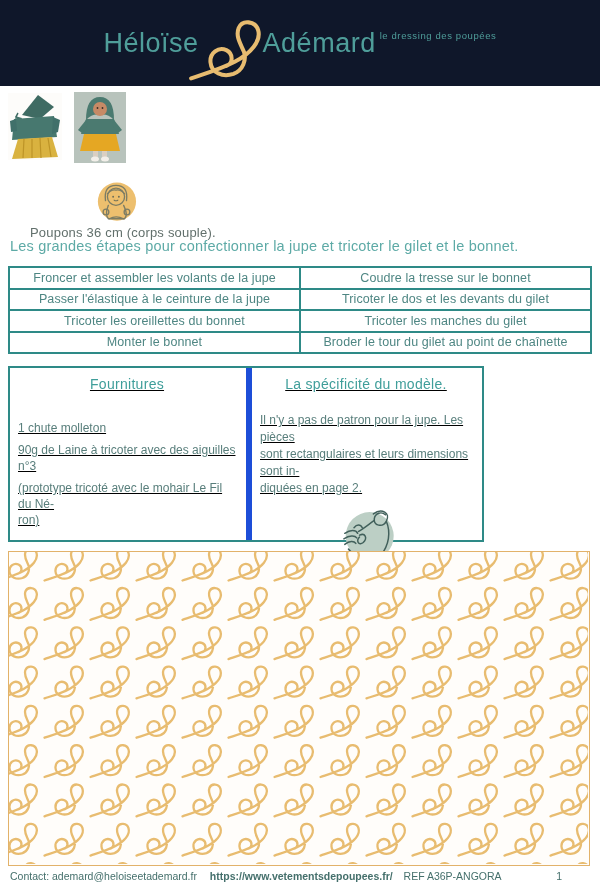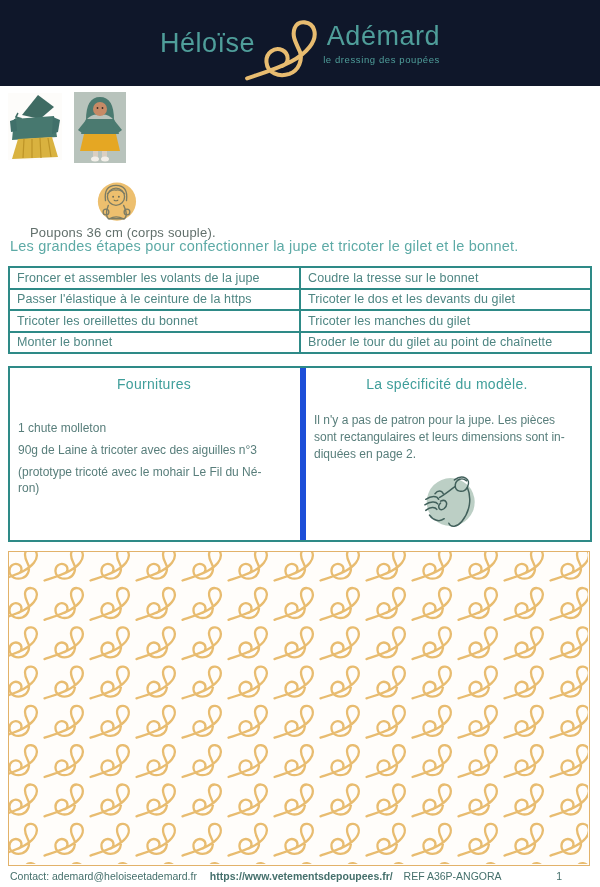--- a/index.html
+++ b/index.html
@@ -5,44 +5,44 @@
   html,body{margin:0;padding:0;background:#fff;}
   .page{position:relative;width:600px;height:887px;background:#ffffff;overflow:hidden;
         font-family:"Liberation Sans",sans-serif;}
 
   
   .brand-header{position:absolute;left:0;top:0;width:600px;height:86px;background:#0f172a;
         display:flex;align-items:center;justify-content:center;}
   .logo-wrap{display:flex;align-items:center;}
   .brand-word{color:#4f9e9a;font-size:27px;letter-spacing:.5px;}
   .amp-logo{margin:0 -14px 0 -18px;transform:translateY(8px);}
-  .brand-right{display:flex;flex-direction:column;align-items:flex-end;}
+  .brand-right{display:flex;flex-direction:row;align-items:flex-start;}
   .tagline{color:#4f9e9a;font-size:9.5px;letter-spacing:.6px;margin-top:2px;padding-left:4px;}
 
   
   .photo{position:absolute;display:block;}
   .photo-outfit{left:8px;top:93px;}
   .photo-doll{left:74px;top:92px;}
 
   
   .poupon-row{position:absolute;left:16px;top:180px;display:flex;align-items:center;flex-direction:column;}
   .poupon-label{color:#62706c;font-size:13px;margin-left:14px;letter-spacing:.2px;}
 
   
   .steps-title{position:absolute;left:10px;top:238px;width:584px;margin:0;
         color:#5daaa6;font-size:14.5px;font-weight:normal;letter-spacing:.2px;}
 
   
   .steps-table{position:absolute;left:8px;top:266px;width:584px;border-collapse:collapse;}
   .steps-table td{border:2px solid #2e8a87;height:17.5px;font-size:12.5px;color:#4e8683;
-        padding:1px 7px;width:50%;letter-spacing:.1px;}
-
-  
-  .info-box{position:absolute;left:8px;top:366px;width:584px;height:176px;
-        border:2px solid #2e8a87;box-sizing:border-box;display:flex;}
+        padding:1px 7px;width:50%;letter-spacing:.1px;text-align:center;}
+
+  
+  .info-box{position:absolute;left:8px;top:366px;width:476px;height:176px;
+        border:2px solid #2e8a87;box-sizing:border-box;display:flex;text-decoration:underline;}
   .info-col{width:50%;box-sizing:border-box;padding:6px 10px 4px 8px;}
   .info-col.right{border-left:6px solid #1d4ed8;position:relative;}
   .info-title{margin:2px 0 0;text-align:center;color:#3f9e9a;font-size:14px;
         font-weight:normal;letter-spacing:.3px;}
   .supply-line{margin:0;color:#587e7b;font-size:12px;line-height:16px;white-space:pre-line;}
   .supply-line.first{margin-top:28px;}
   .supply-line + .supply-line{margin-top:6px;}
   .spec-body{margin:20px 0 0;color:#587e7b;font-size:12px;line-height:17px;white-space:pre-line;}
   .hand-icon{display:block;margin:4px auto 0;}
 
@@ -133,21 +133,21 @@
 
   <h2 class="steps-title">Les grandes étapes pour confectionner la jupe et tricoter le gilet et le bonnet.</h2>
 
   <table class="steps-table">
     <tbody>
       <tr>
         <td>Froncer et assembler les volants de la jupe</td>
         <td>Coudre la tresse sur le bonnet</td>
       </tr>
       <tr>
-        <td>Passer l'élastique à le ceinture de la https</td>
+        <td>Passer l'élastique à le ceinture de la jupe</td>
         <td>Tricoter le dos et les devants du gilet</td>
       </tr>
       <tr>
         <td>Tricoter les oreillettes du bonnet</td>
         <td>Tricoter les manches du gilet</td>
       </tr>
       <tr>
         <td>Monter le bonnet</td>
         <td>Broder le tour du gilet au point de chaînette</td>
       </tr>

